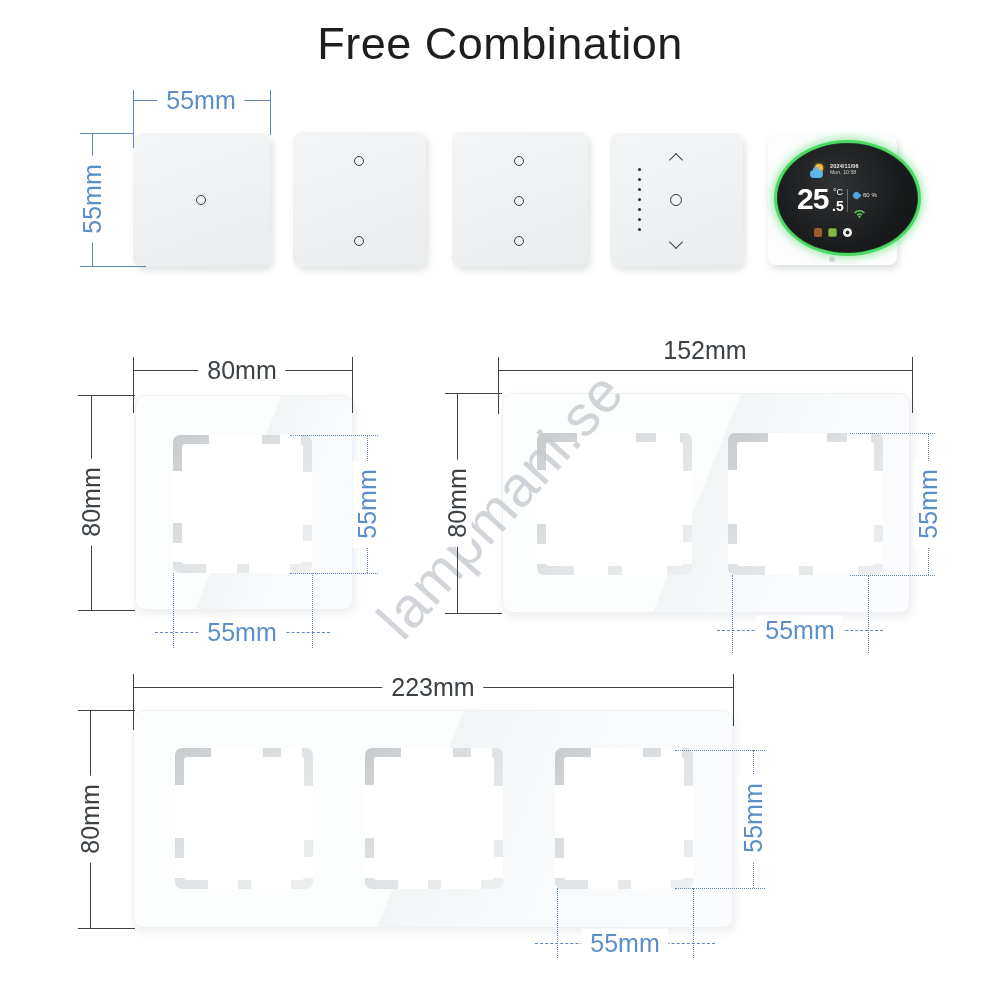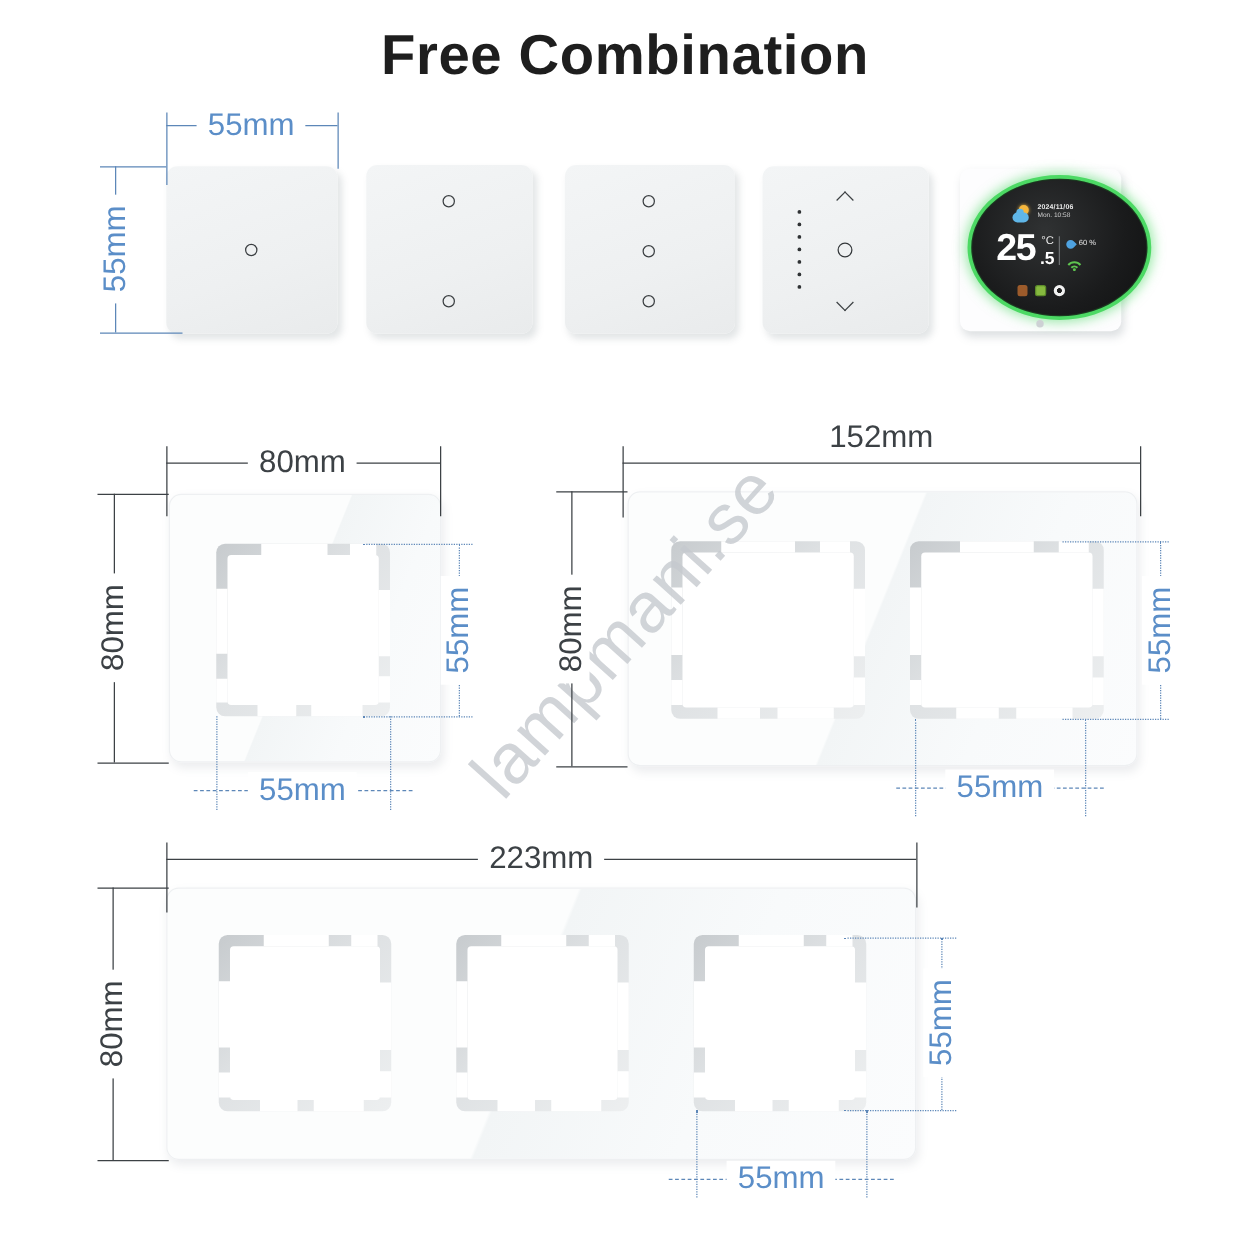--- a/index.html
+++ b/index.html
@@ -1,21 +1,21 @@
 <!DOCTYPE html>
 <html style="--dimension-blue: #5b8ec8; --dimension-blue-line: #5d87b8; --dimension-dark: #3c4145; --ring-green: #4cd964; --watermark-gray: #c6cacf;"><head>
 <meta charset="utf-8">
 <style>
   html,body{margin:0;padding:0;background:#ffffff;}
   #canvas{position:relative;width:1000px;height:1000px;background:#ffffff;overflow:hidden;
           font-family:"Liberation Sans","DejaVu Sans",sans-serif;}
 
   
   .page-title{position:absolute;left:0;top:18px;width:1000px;text-align:center;
-              font-size:45px;font-weight:700;color:#1e1e1e;letter-spacing:.5px;z-index:2;}
+              font-size:45px;font-weight:400;color:#1e1e1e;letter-spacing:.5px;z-index:2;}
 
   
   .watermark{position:absolute;left:500px;top:505px;transform:translate(-50%,-50%) rotate(-48deg);
              font-size:57px;color:var(--watermark-gray,#c6cacf);opacity:.8;letter-spacing:1px;
              z-index:4;white-space:nowrap;}
 
   
   .plate{position:absolute;border-radius:9px;z-index:1;
          background:linear-gradient(160deg,#f3f5f6 0%,#eef0f1 60%,#e9ebec 100%);
          box-shadow:3px 4px 6px rgba(125,135,140,.22);}

